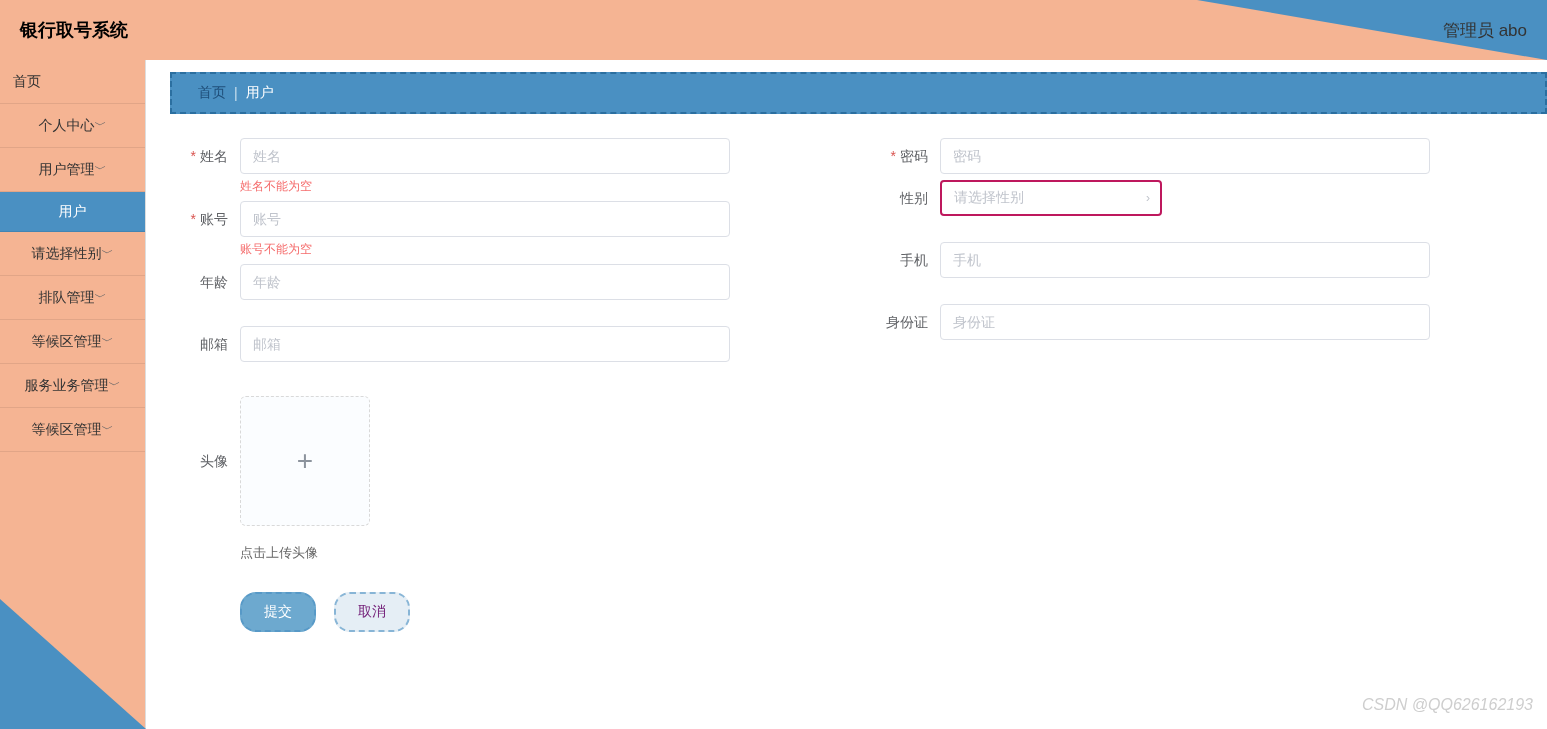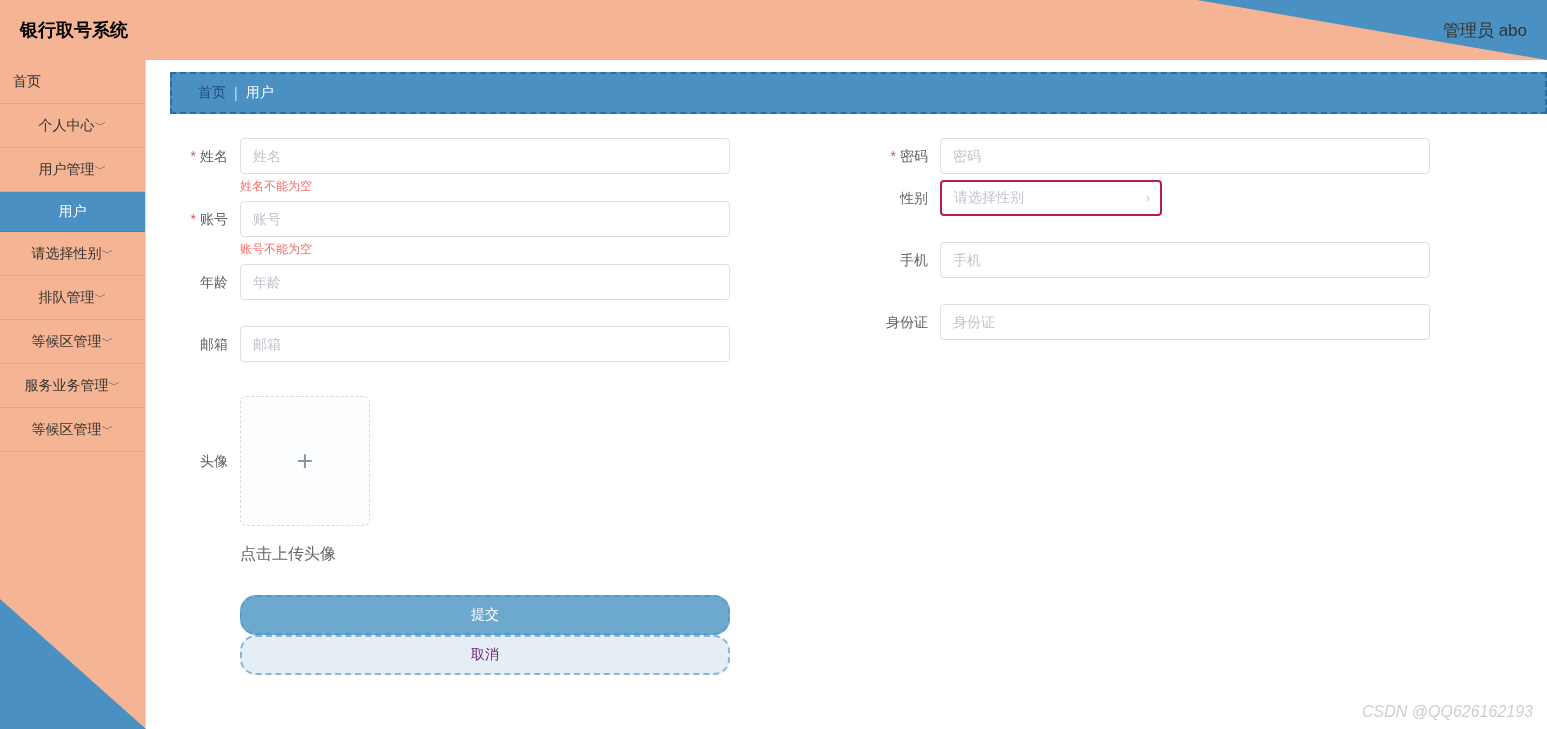--- a/index.html
+++ b/index.html
@@ -212,30 +212,30 @@
       align-items: center;
       justify-content: center;
       font-size: 28px;
       color: #8c939d;
       cursor: pointer;
       font-weight: 200;
       background: #fbfdff;
     }
     .upload-hint {
       margin-top: 18px;
-      font-size: 16px;
+      font-size: 13px;
       color: #666;
     }
 
     
     .btn-row {
       margin-top: 30px;
       margin-left: 70px;
       display: flex;
-      flex-direction: column;
+      gap: 18px;
     }
     .btn {
       padding: 9px 22px;
       border-radius: 16px;
       font-size: 14px;
       border: 2px dashed rgba(74,144,194,0.6);
       cursor: pointer;
       outline: none;
     }
     .btn-primary {
@@ -244,21 +244,21 @@
     }
     .btn-default {
       background: #e5eef5;
       color: #701a75;
       font-family: Liberation Serif, serif;
     }
 
     
     .watermark {
       position: absolute;
-      bottom: 8px;
+      bottom: 15px;
       right: 14px;
       font-size: 16px;
       color: #cecece;
       font-family: sans-serif;
       font-style: italic;
       margin-left: 28px;
     }
   </style>
 </head>
 <body>

